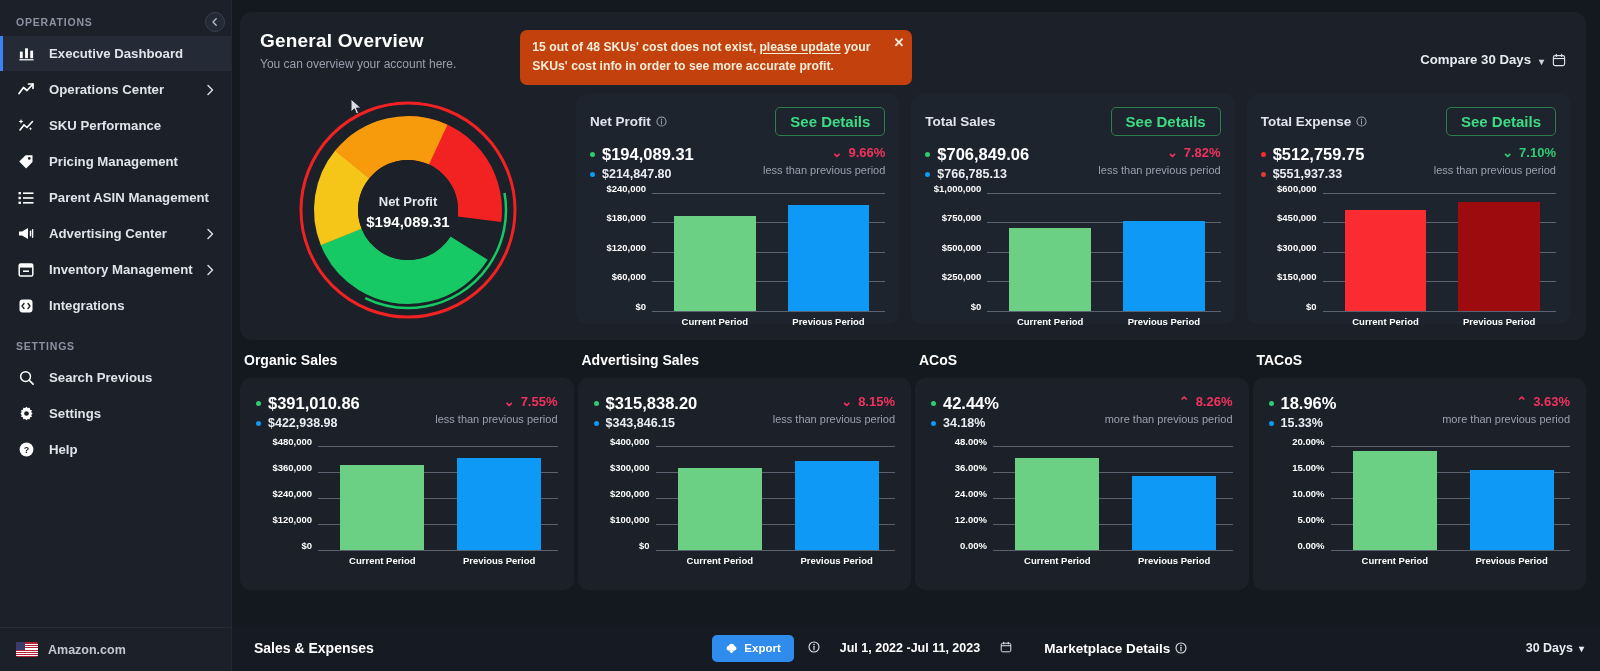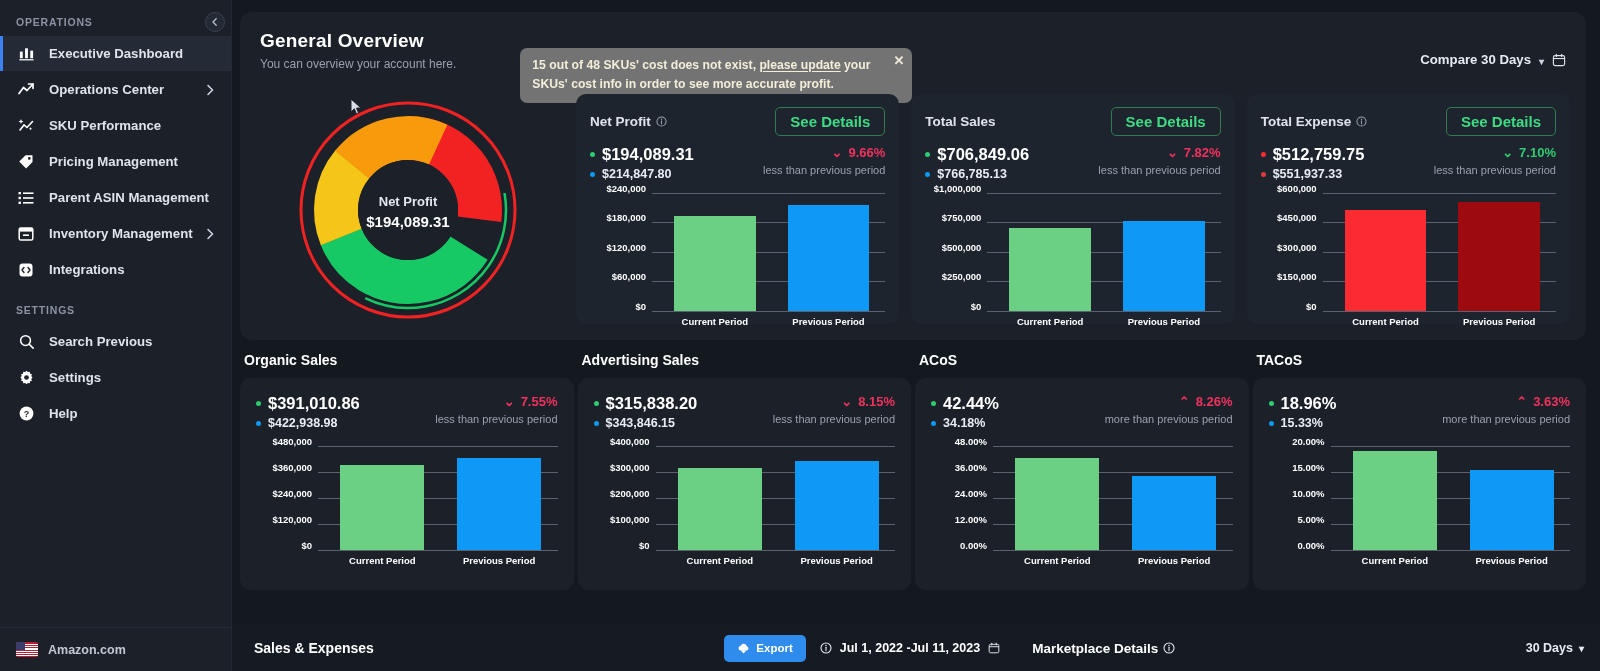--- a/index.html
+++ b/index.html
@@ -63,23 +63,23 @@
   }
   .panel {
     background: #1b2029; border-radius: 12px; margin: 12px 14px 0 8px;
     position: relative; height: 328px;
   }
   .panel-head { padding: 18px 20px 0 20px; display: flex; align-items: flex-start; }
   .page-title { font-size: 19px; font-weight: 700; color: #fff; letter-spacing: .2px; }
   .page-sub { font-size: 12px; color: #99a0ad; margin-top: 5px; }
 
   .banner {
-    margin-left: 64px; background: #737373; border-radius: 7px;
+    margin-left: 64px; background: #c2410c; border-radius: 7px;
     padding: 8px 30px 9px 12px; position: relative; max-width: 392px;
-    color: #f3eeda; font-size: 12.2px; line-height: 1.55; font-weight: 600; margin-top: 18px;
+    color: #f3eeda; font-size: 12.2px; line-height: 1.55; font-weight: 600;
   }
   .banner u { text-underline-offset: 2px; }
   .banner-close {
     position: absolute; right: 8px; top: 6px; color: #efeada; font-size: 13px;
     cursor: pointer; line-height: 1;
   }
   .compare {
     margin-left: auto; display: flex; align-items: flex-end; gap: 8px;
     color: #e6eaf1; font-size: 13.2px; font-weight: 700; padding-top: 22px;
   }
@@ -137,21 +137,21 @@
   .footerbar {
     position: absolute; left: 0; right: 0; bottom: 0; height: 46px; background: #161b23;
     display: flex; align-items: center; padding: 0 16px 0 22px;
   }
   .fb-title { font-size: 14px; font-weight: 700; color: #fff; }
   .export-btn {
     margin-left: auto; background: #2f8ced; color: #fff; border: none; border-radius: 5px;
     font-size: 11.5px; font-weight: 700; padding: 7px 13px; display: flex; align-items: center; gap: 6px;
     cursor: pointer; font-family: "Liberation Sans", sans-serif;
   }
-  .daterange { display: flex; align-items: center; gap: 8px; color: #fff; font-size: 12.5px; font-weight: 700; margin-left: 14px; }
+  .daterange { display: flex; align-items: flex-start; gap: 20px; color: #fff; font-size: 12.5px; font-weight: 700; margin-left: 14px; }
   .mkt { display: flex; align-items: center; gap: 5px; color: #fff; font-size: 13.5px; font-weight: 700; margin-left: 32px; }
   .days30 { margin-left: auto; display: flex; align-items: center; gap: 6px; color: #e6eaf1; font-size: 12.5px; font-weight: 700; }
 </style>
 </head>
 <body>
 
 <div class="app">
 
   <aside class="sidebar">
     <div class="collapse-btn">
@@ -218,20 +218,35 @@
               <rect x="1.5" y="7.8" width="2.4" height="2.4" fill="#fff"></rect>
               <rect x="1.5" y="12.6" width="2.4" height="2.4" fill="#fff"></rect>
               <rect x="6" y="3.4" width="10.5" height="1.6" fill="#fff"></rect>
               <rect x="6" y="8.2" width="10.5" height="1.6" fill="#fff"></rect>
               <rect x="6" y="13" width="10.5" height="1.6" fill="#fff"></rect>
             </svg>
         </span>
         <span class="nav-label">Parent ASIN Management</span>
       </div>
 
+      <div class="nav-item">
+        <span class="nav-ico">
+          <svg width="18" height="18" viewBox="0 0 18 18">
+              <path d="M2 6.5 H5 L11 3 V14 L5 10.5 H2 Z" fill="#fff"></path>
+              <path d="M13.5 6.2 V10.8" stroke="#fff" stroke-width="1.4" stroke-linecap="round"></path>
+              <path d="M15.6 4.8 V12.2" stroke="#fff" stroke-width="1.4" stroke-linecap="round"></path>
+            </svg>
+        </span>
+        <span class="nav-label">Advertising Center</span>
+        <span class="nav-chevron">
+          <svg width="9" height="12" viewBox="0 0 9 12">
+              <path d="M2 1.5 L6.5 6 L2 10.5" fill="none" stroke="#d6dbe4" stroke-width="1.5" stroke-linecap="round" stroke-linejoin="round"></path>
+            </svg>
+        </span>
+      </div>
 
 
       <div class="nav-item">
         <span class="nav-ico">
           <svg width="18" height="18" viewBox="0 0 18 18">
               <rect x="2.2" y="3" width="13.6" height="12" rx="1.6" fill="none" stroke="#fff" stroke-width="1.5"></rect>
               <rect x="2.2" y="3" width="13.6" height="3.6" fill="#fff"></rect>
               <rect x="6" y="9.4" width="6" height="1.6" fill="#fff"></rect>
             </svg>
         </span>

